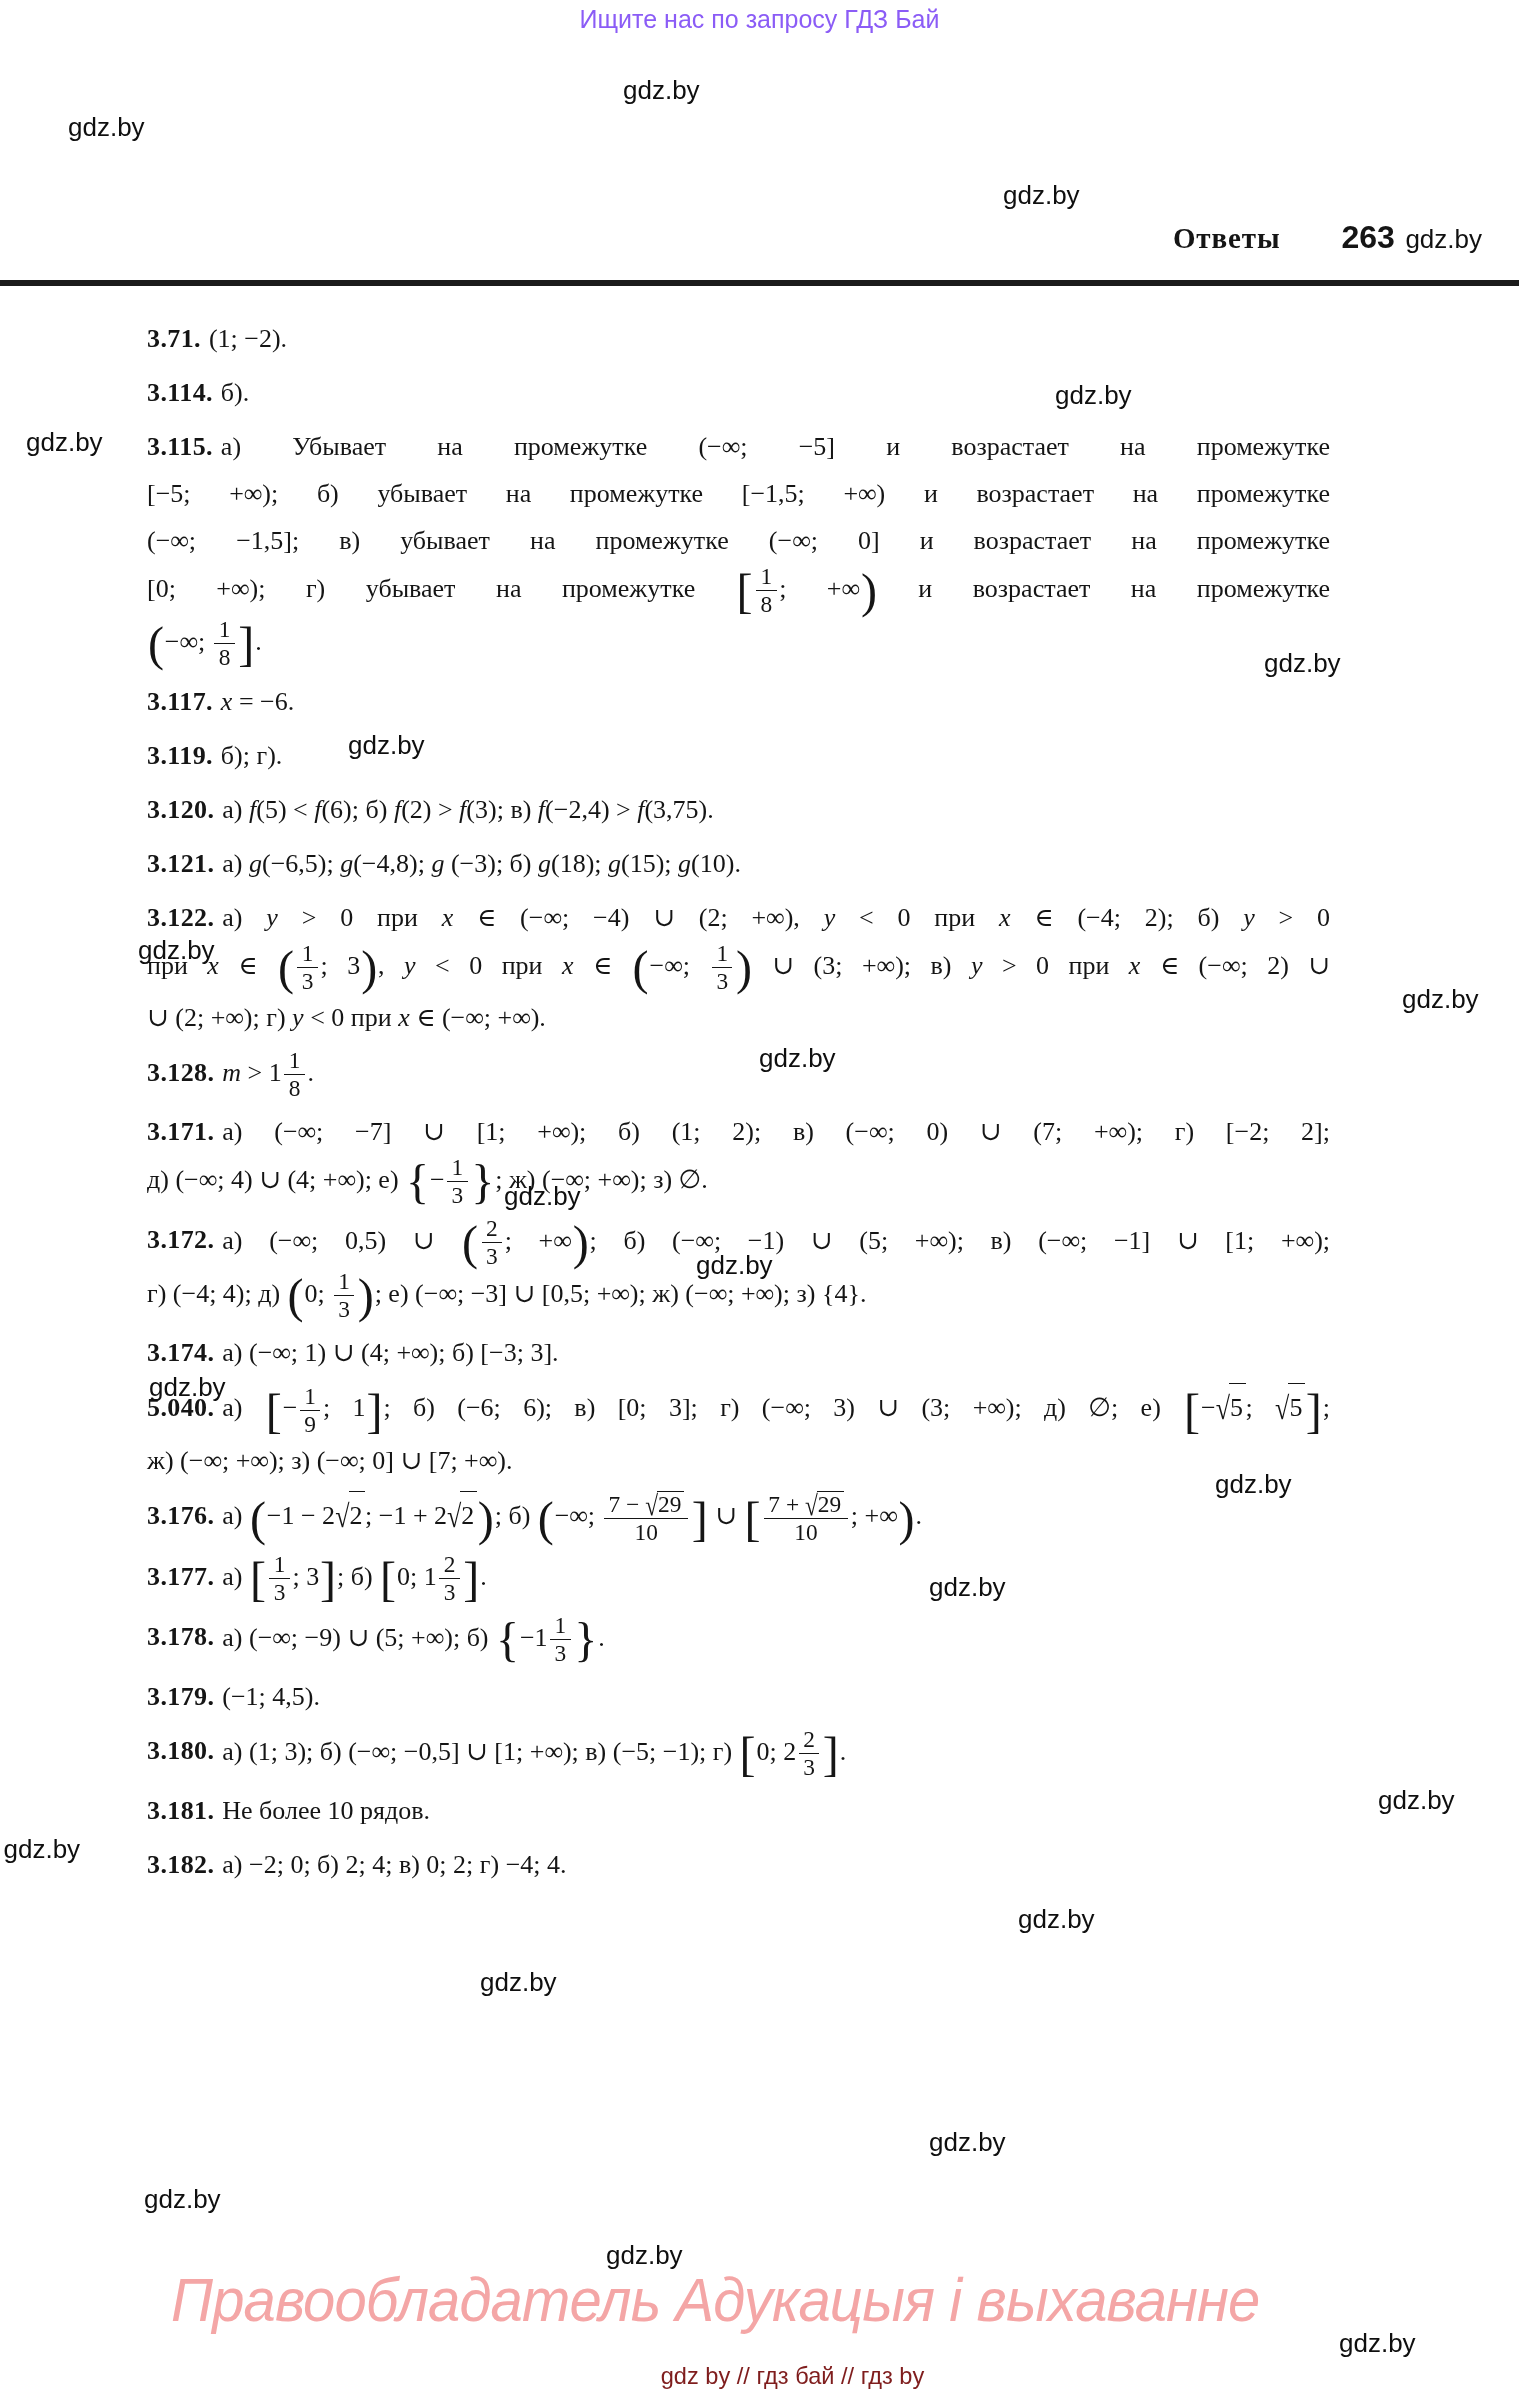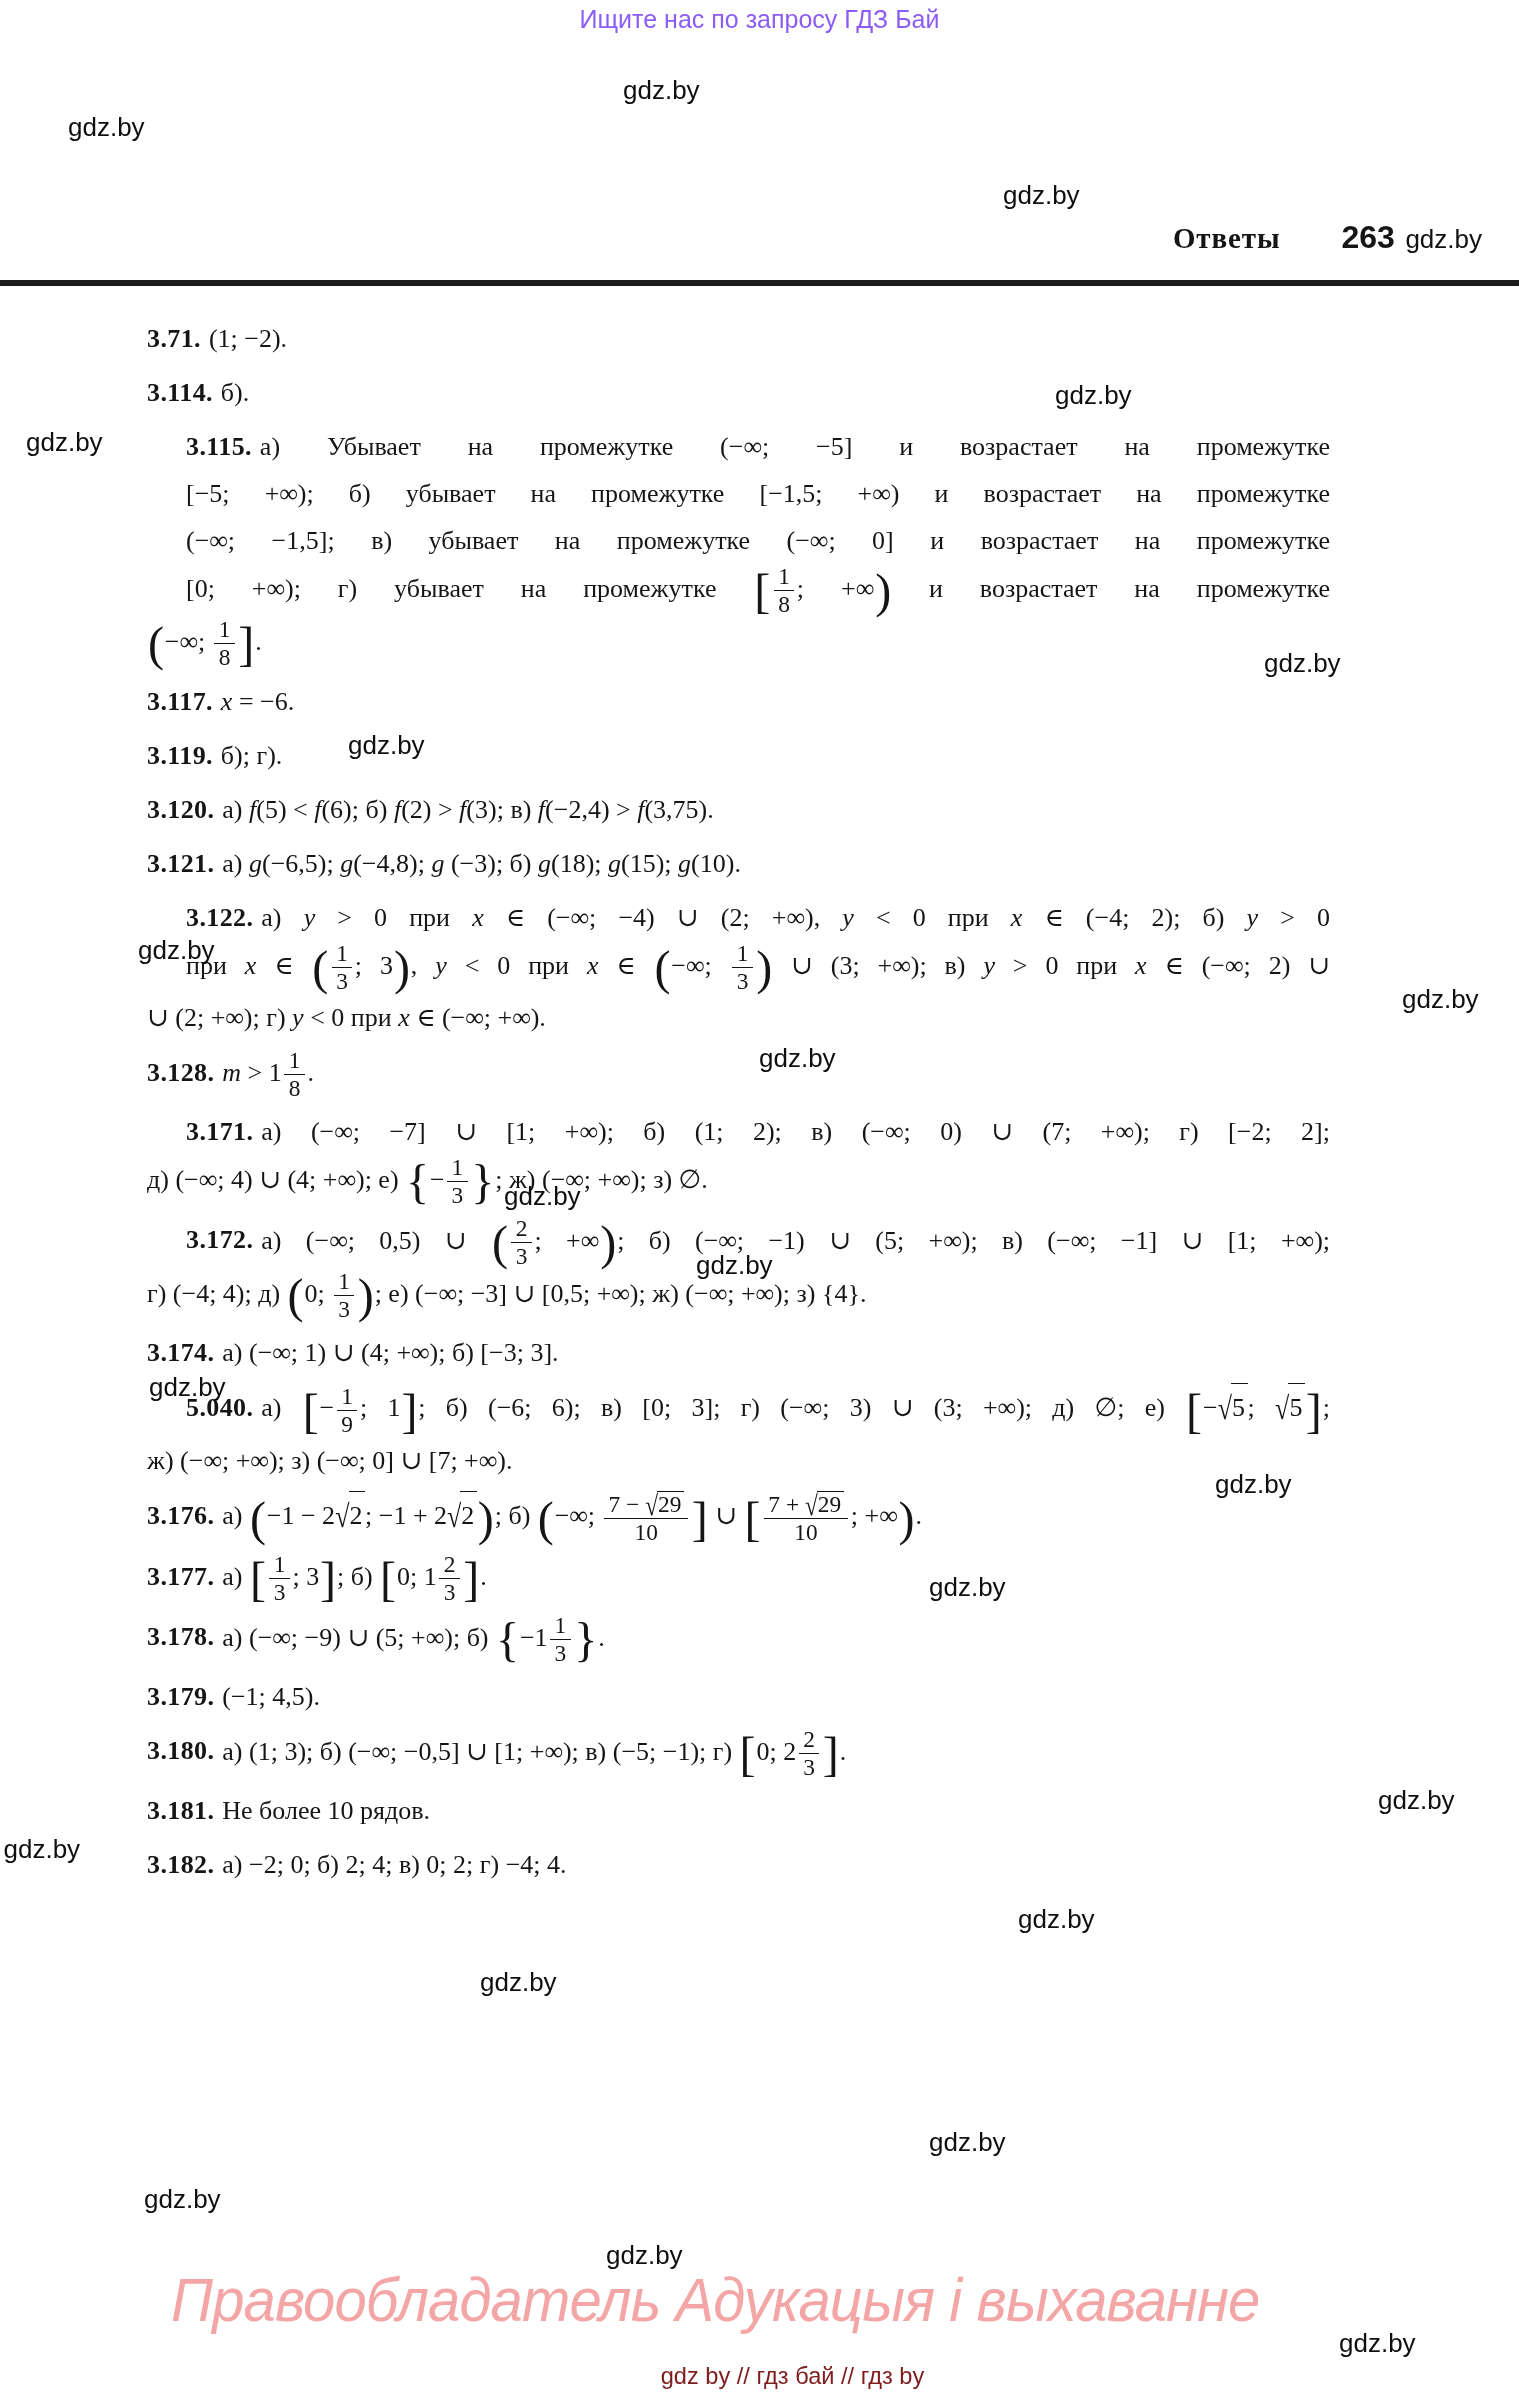--- a/index.html
+++ b/index.html
@@ -10,21 +10,21 @@
   .header{position:absolute;top:219px;right:37px;display:flex;align-items:baseline;}
   .header .title{font-size:29px;font-weight:bold;letter-spacing:0.9px;text-align:right;}
   .header .pnum{font-family:"Liberation Sans","DejaVu Sans",sans-serif;
                 font-size:32px;font-weight:bold;margin-left:61px;}
   .header .hwm{font-family:"Liberation Sans","DejaVu Sans",sans-serif;
                font-size:26px;margin-left:10.5px;color:#111;}
   .rule{position:absolute;top:280px;left:0;width:1519px;height:6.1px;background:#1b1b1b;}
   .content{position:absolute;left:147px;top:315px;width:1183px;font-size:26px;}
   .answer{margin:0 0 7px 0;}
   .line{line-height:47px;min-height:47px;text-align:left;}
-  .line.j{text-align:justify;text-align-last:justify;margin-left:39px;}
+  .line.j{text-align:justify;text-align-last:justify;}
   .aid{font-weight:bold;margin-right:7.9px;letter-spacing:0.4px;}
   i{font-style:italic;}
   .frac{display:inline-flex;flex-direction:column;vertical-align:middle;text-align:center;
         font-size:0.9em;line-height:1.08;margin:0 2.6px;}
   .frac .num{padding:0 4.4px 0.9px;border-bottom:1.8px solid #151515;}
   .frac .den{padding:0.9px 4.4px 0;}
   .sqrt{display:inline-block;white-space:nowrap;}
   .sqrt .rad{display:inline-block;transform:scaleY(1.22) translateY(0.9px);margin-right:-0.9px;}
   .sqrt .rc{display:inline-block;border-top:1.8px solid #151515;padding:0 2.6px 0 0.9px;}
   .bigd{display:inline-block;font-size:1.85em;line-height:47px;vertical-align:middle;

